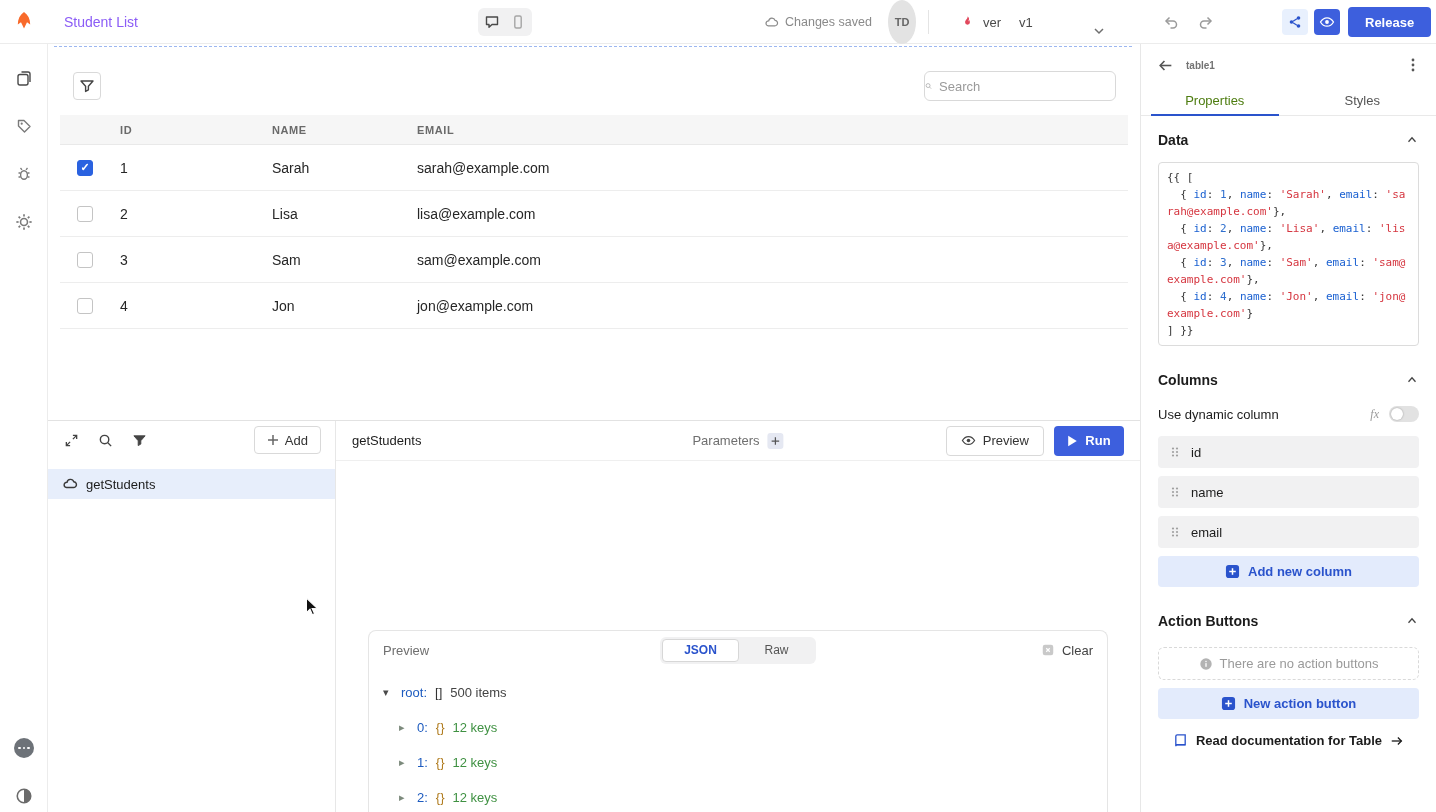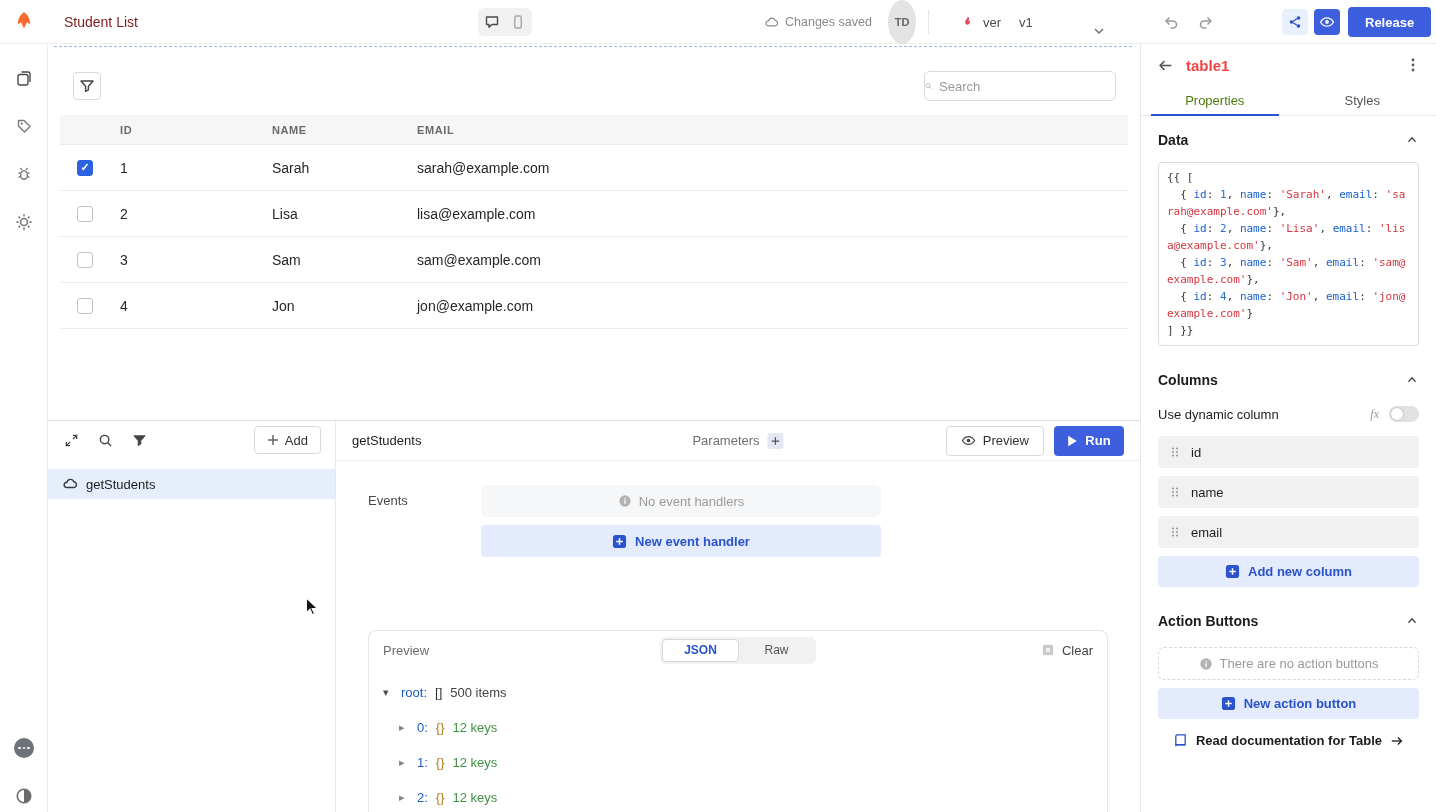--- a/index.html
+++ b/index.html
@@ -4,21 +4,21 @@
 <style>
 *{margin:0;padding:0;box-sizing:border-box}
 html,body{width:1436px;height:812px;overflow:hidden}
 body{font-family:"Liberation Sans",sans-serif;background:#fff;color:#1c1c1c;position:relative;font-size:13px}
 svg{display:block}
 
 
 .header{position:absolute;top:0;left:0;width:1436px;height:44px;background:#fff;border-bottom:1px solid #ececec;z-index:30}
 .header .abs{position:absolute;top:0;height:44px;display:flex;align-items:center}
 .logo{left:12px}
-.app-title{left:64px;font-size:14px;font-weight:500;color:#7f1d1d}
+.app-title{left:64px;font-size:14px;font-weight:500;color:#8b5cf6}
 .mode-toggle{left:478px}
 .mode-pill{display:flex;gap:2px;background:#f1f1f2;border-radius:6px;padding:2px}
 .mode-btn{width:24px;height:24px;border:none;background:transparent;border-radius:4px;display:flex;align-items:center;justify-content:center;cursor:pointer}
 .save-status{left:764px;gap:6px;color:#8a8a8a;font-size:12.5px}
 .avatar{left:888px;top:8px;height:28px;width:28px;border-radius:50%;background:#e3e3e3;color:#666;font-size:11px;font-weight:bold;display:flex;align-items:center;justify-content:center}
 .hdivider{left:928px;top:10px;height:24px;width:1px;background:#e4e4e4;position:absolute}
 .version{left:960px;gap:6px;color:#4a4a4a;font-size:13px}
 .version .vlabel{margin-left:2px}
 .version .vvalue{margin-left:12px}
 .chev-btn{left:1086px}
@@ -92,21 +92,21 @@
 .tree-row.root .tri{color:#4a4a4a}
 .tkey{color:#1d5bbf}
 .tbrace{color:#b07c1f}
 .tbrace.rb{color:#333}
 .tmeta{color:#3f9142}
 .tmeta.rm{color:#444}
 
 
 .inspector{position:absolute;top:44px;right:0;width:296px;bottom:0;background:#fff;border-left:1px solid #e7e7e7;z-index:25}
 .insp-header{height:42px;display:flex;align-items:center;padding:0 16px;gap:12px}
-.insp-title{font-size:15px;font-weight:bold;color:#ef4444}
+.insp-title{font-size:10px;font-weight:bold;color:#737373}
 .kebab{margin-left:auto;cursor:pointer}
 .insp-tabs{height:30px;display:flex;border-bottom:1px solid #e9e9e9}
 .insp-tab{flex:1;display:flex;align-items:center;justify-content:center;font-size:13px;color:#555;position:relative;cursor:pointer}
 .insp-tab.active{color:#4d7c0f}
 .insp-tab.active::after{content:"";position:absolute;left:10px;right:10px;bottom:-1px;height:2px;background:#2a53cc}
 .insp-body{padding:14px 17px 0 17px}
 .sec-header{display:flex;align-items:center;justify-content:space-between;margin-top:12px;cursor:pointer}
 .sec-header:first-child{margin-top:2px}
 .sec-title{font-size:14px;font-weight:bold;color:#1c1c1c}
 .code-box{margin-top:14px;border:1px solid #dcdcdc;border-radius:4px;padding:6px 8px;font-family:"DejaVu Sans Mono",monospace;font-size:11px;line-height:1.55;color:#393939;background:#fff}
@@ -390,41 +390,20 @@
         <button class="run-btn">
           <svg width="11" height="12" viewBox="0 0 12 14">
               <polygon points="1,1 11,7 1,13" fill="#fff"></polygon>
             </svg>
           <span>Run</span>
         </button>
       </div>
     </div>
 
     <div class="ed-body">
-      <div class="events-row">
-        <div class="events-label">Events</div>
-        <div class="events-col">
-          <div class="no-handlers">
-            <svg width="14" height="14" viewBox="0 0 16 16">
-                <circle cx="8" cy="8" r="6.5" fill="#b3b3b3"></circle>
-                <rect x="7.25" y="7" width="1.5" height="4.2" fill="#fff"></rect>
-                <rect x="7.25" y="4.4" width="1.5" height="1.5" fill="#fff"></rect>
-              </svg>
-            <span>No event handlers</span>
-          </div>
-          <button class="new-handler">
-            <svg width="15" height="15" viewBox="0 0 16 16">
-                <rect x="1" y="1" width="14" height="14" rx="3" fill="#2a53cc"></rect>
-                <line x1="8" y1="4.5" x2="8" y2="11.5" stroke="#fff" stroke-width="1.6"></line>
-                <line x1="4.5" y1="8" x2="11.5" y2="8" stroke="#fff" stroke-width="1.6"></line>
-              </svg>
-            <span>New event handler</span>
-          </button>
-        </div>
-      </div>
 
       <div class="preview-box">
         <div class="pv-header">
           <span class="pv-title">Preview</span>
           <div class="seg">
             <button class="seg-btn active">JSON</button>
             <button class="seg-btn">Raw</button>
           </div>
           <div class="clear-group">
             <svg width="14" height="14" viewBox="0 0 16 16">

